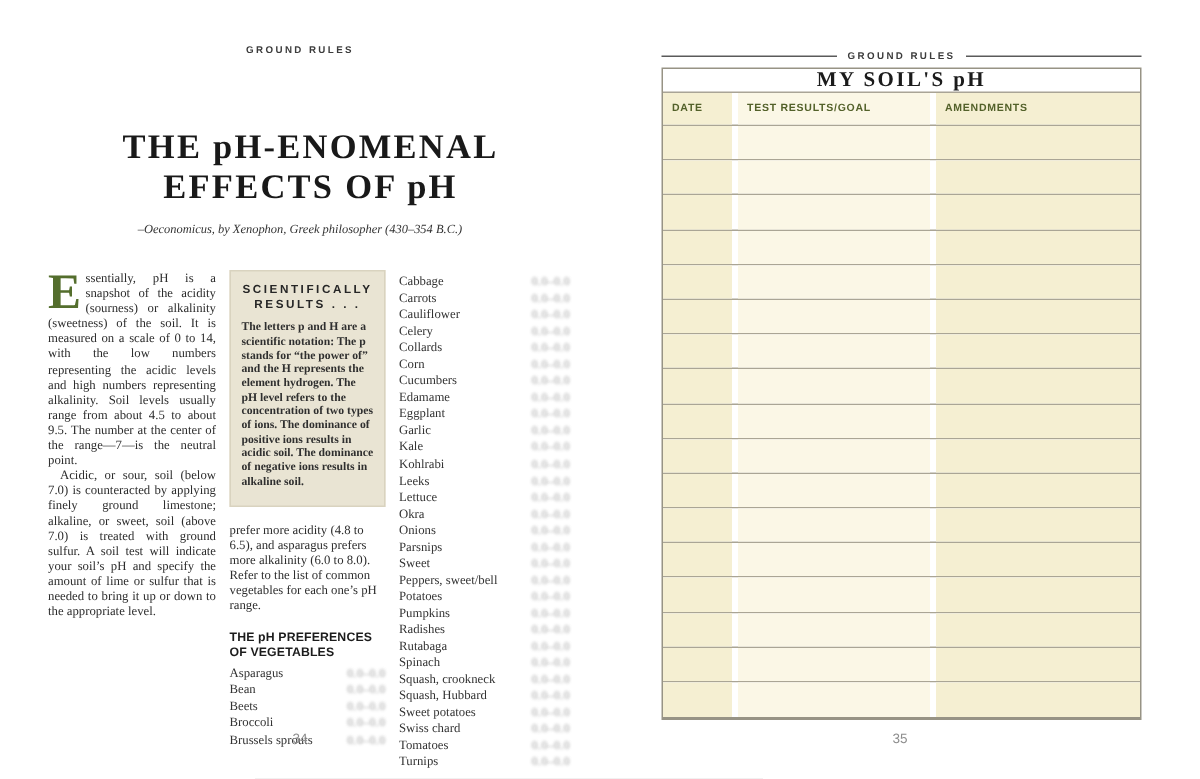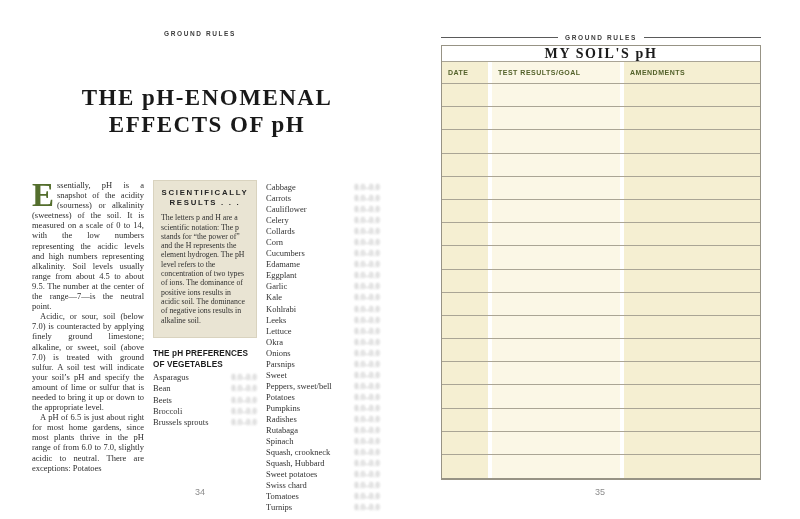--- a/index.html
+++ b/index.html
@@ -34,21 +34,21 @@
 
   .bodytext{font-size:8.5px;line-height:10.1px;text-align:justify;color:#2d2d2d;}
   .bodytext p{margin:0;}
   .bodytext p.indent{text-indent:8px;}
   .dropcap{float:left;font-size:33px;line-height:26px;font-weight:bold;
     color:#546e2d;padding-right:3px;padding-top:2px;}
 
   .science-box{background:#e9e4d3;border:1px solid #d9d3bf;padding:7px 7px 8px 7px;box-sizing:border-box;min-height:158px;}
   .science-box .sb-title{font-family:"Liberation Sans",sans-serif;font-weight:bold;
     font-size:7.8px;letter-spacing:1.7px;text-align:center;color:#262626;line-height:1.3;}
-  .science-box .sb-body{margin-top:5px;font-weight:normal;font-size:7.8px;line-height:9.3px;
+  .science-box .sb-body{margin-top:5px;font-weight:bold;font-size:7.8px;line-height:9.3px;
     color:#2f2f2f;text-align:left;}
 
   .cont-para{margin-top:10px;font-size:8.5px;line-height:10.1px;text-align:left;color:#2d2d2d;}
 
   .veg-heading{margin-top:11px;font-family:"Liberation Sans",sans-serif;font-weight:bold;
     font-size:8.2px;line-height:10.5px;color:#1c1c1c;letter-spacing:0.1px;}
   .veg-list{margin-top:2px;}
   .veg-list .item{display:flex;justify-content:space-between;align-items:baseline;
     font-size:8.5px;line-height:10.05px;color:#333;}
   .veg-list.spaced .item{line-height:11.3px;}
@@ -81,38 +81,39 @@
 <div class="spread">
 
   <div class="page page-left">
     <div class="running-head" style="top:30px;">GROUND RULES</div>
 
     <div class="chapter-title">
       <div>THE pH-ENOMENAL</div>
       <div>EFFECTS OF pH</div>
     </div>
 
+    <div class="attribution">–Oeconomicus, by Xenophon, Greek philosopher (430–354 B.C.)</div>
 
     <div class="columns">
 
       <div class="col1 bodytext">
         <p><span class="dropcap">E</span><span>ssentially, pH is a snapshot of the acidity (sourness) or alkalinity (sweetness) of the soil. It is measured on a scale of 0 to 14, with the low numbers representing the acidic levels and high numbers representing alkalinity. Soil levels usually range from about 4.5 to about 9.5. The number at the center of the range—7—is the neutral point.</span></p>
         <p class="indent">Acidic, or sour, soil (below 7.0) is counteracted by applying finely ground limestone; alkaline, or sweet, soil (above 7.0) is treated with ground sulfur. A soil test will indicate your soil’s pH and specify the amount of lime or sulfur that is needed to bring it up or down to the appropriate level.</p>
-        <p class="indent">A pH of 6.5 is just about right for most home gardens, since most plants thrive in the pH range of from 6.0 to 7.0, slightly acidic to neutral. There are exceptions: Potatoes</p>
       </div>
 
       <div class="col2">
         <div class="science-box">
           <div class="sb-title">
             <div>SCIENTIFICALLY</div>
             <div>RESULTS . . .</div>
           </div>
           <div class="sb-body">The letters p and H are a scientific notation: The p stands for “the power of” and the H represents the element hydrogen. The pH level refers to the concentration of two types of ions. The dominance of positive ions results in acidic soil. The dominance of negative ions results in alkaline soil.</div>
         </div>
 
+        <div class="cont-para">prefer more acidity (4.8 to 6.5), and asparagus prefers more alkalinity (6.0 to 8.0). Refer to the list of common vegetables for each one’s pH range.</div>
 
         <div class="veg-heading">THE pH PREFERENCES OF VEGETABLES</div>
 
         <div class="veg-list spaced">
 
             <div class="item">
               <span>Asparagus</span>
               <span class="blur-val">0.0–0.0</span>
             </div>
 

